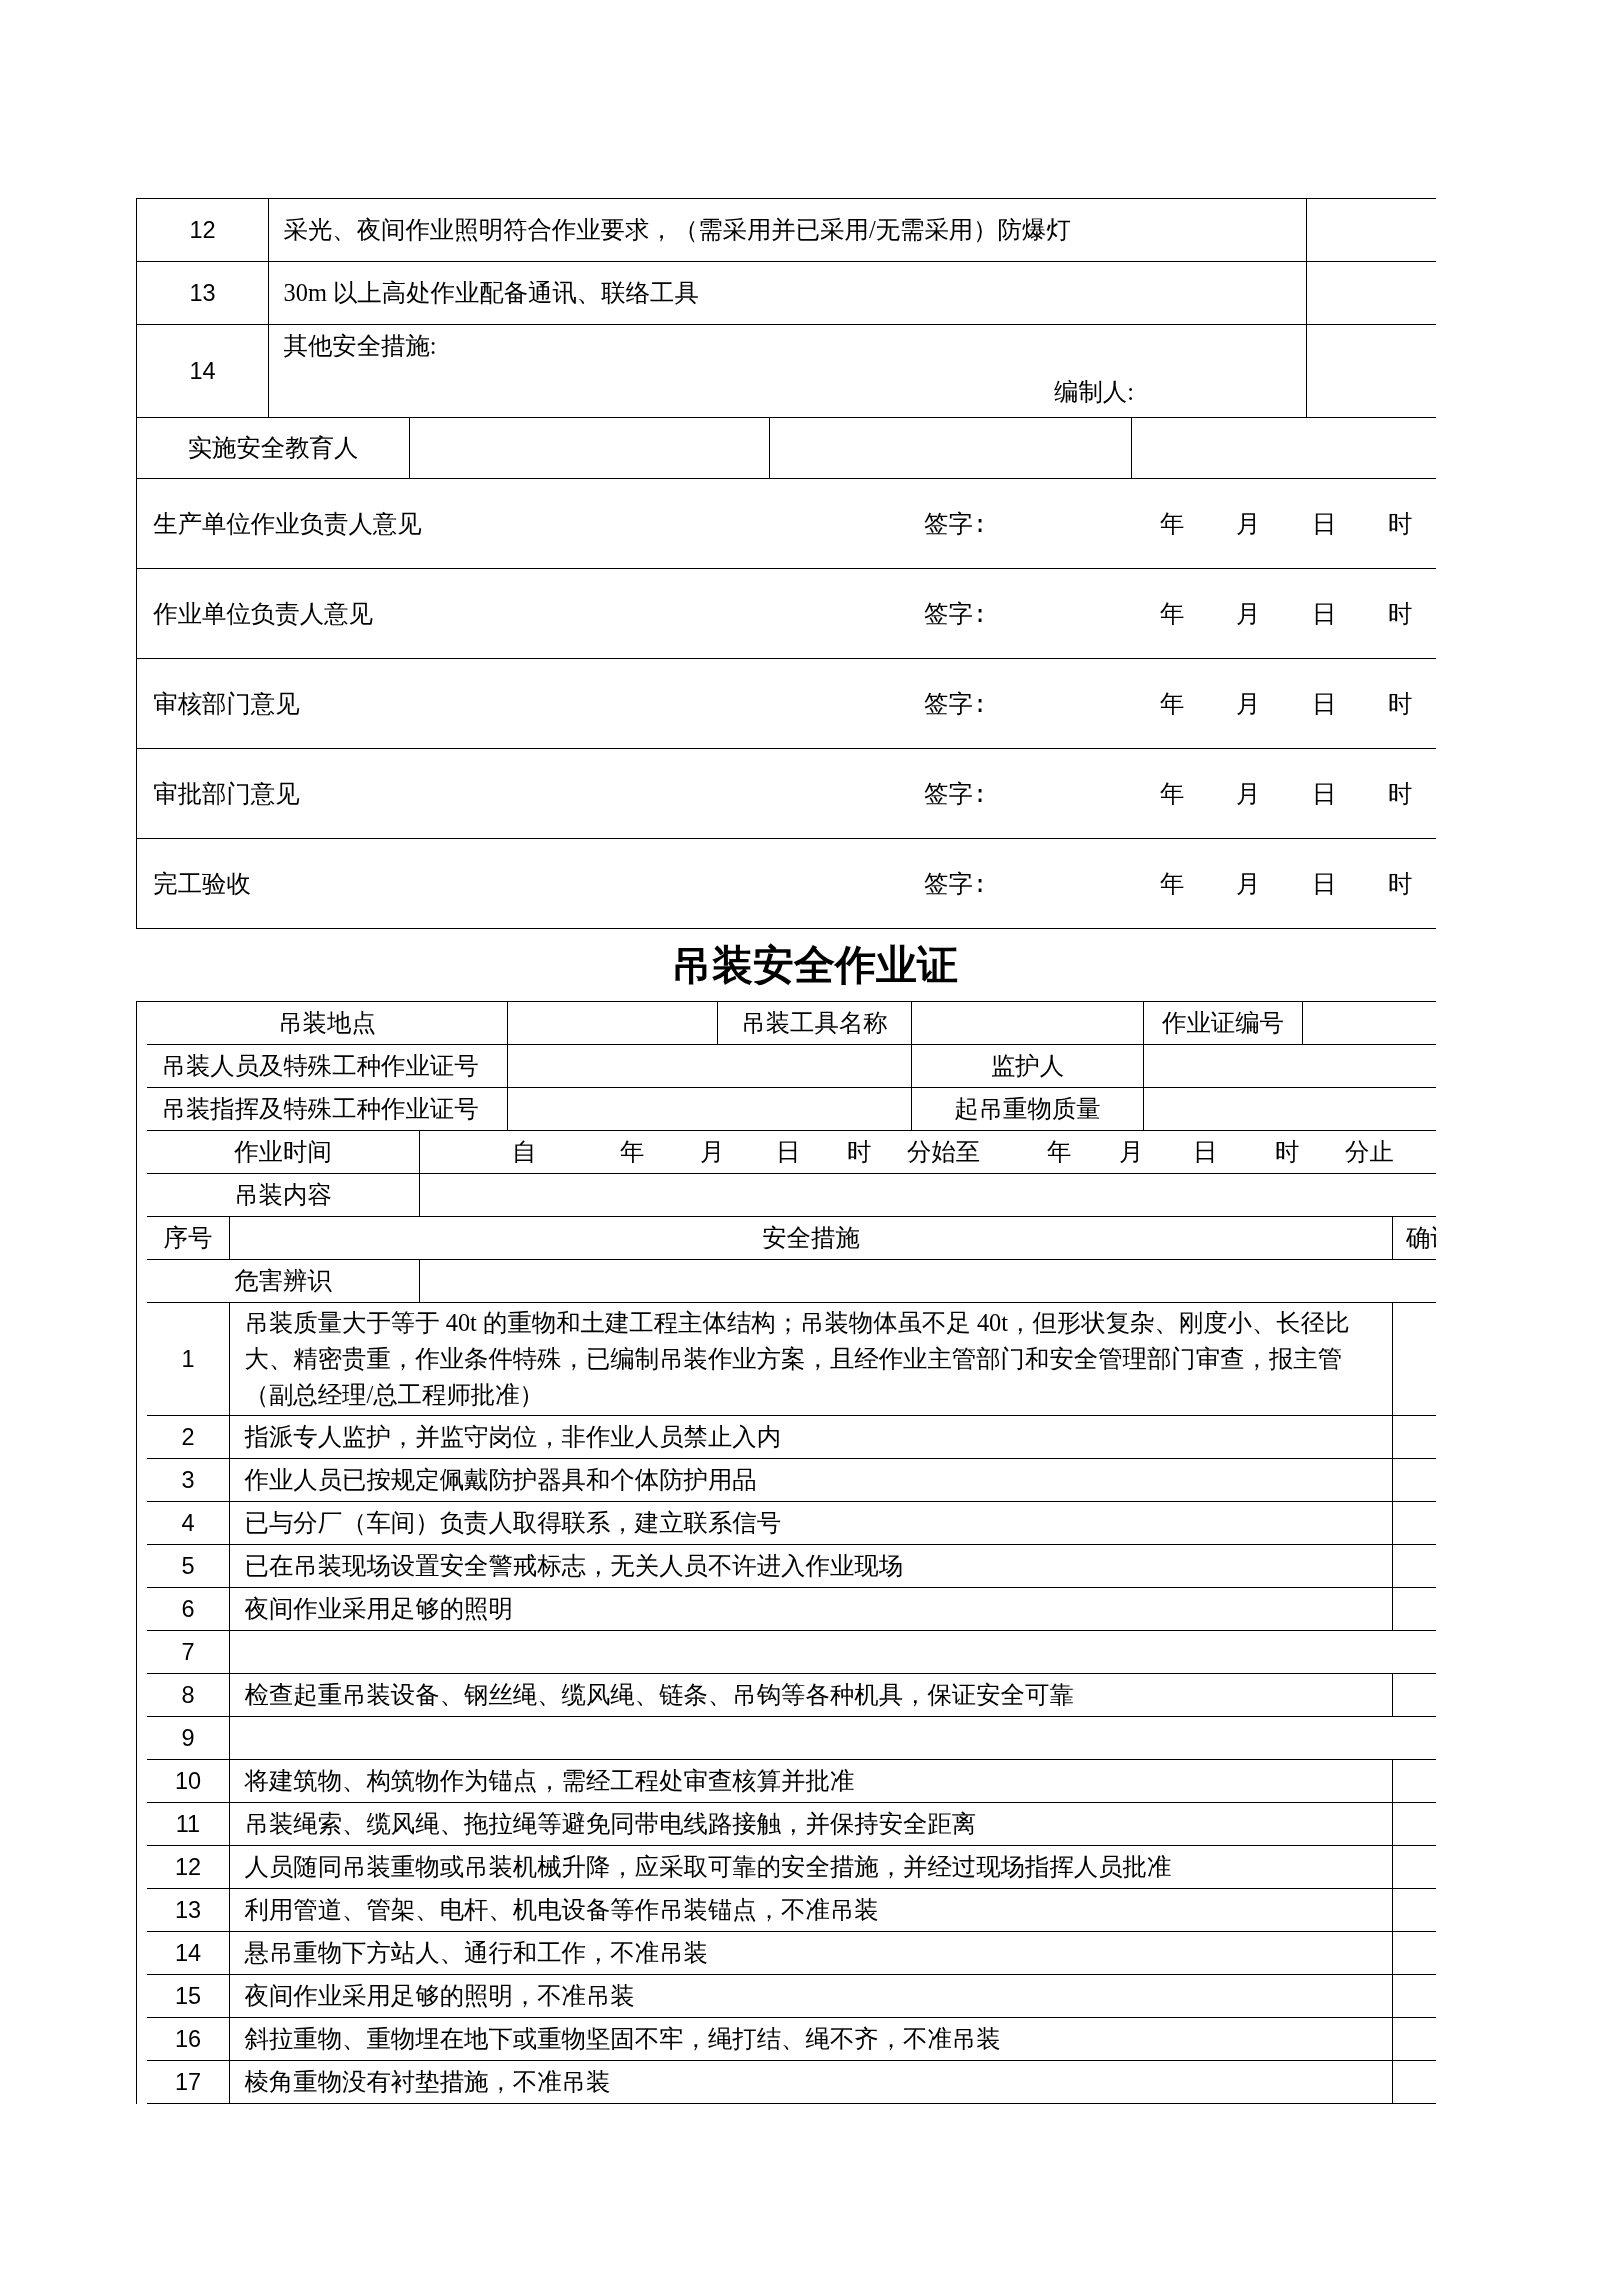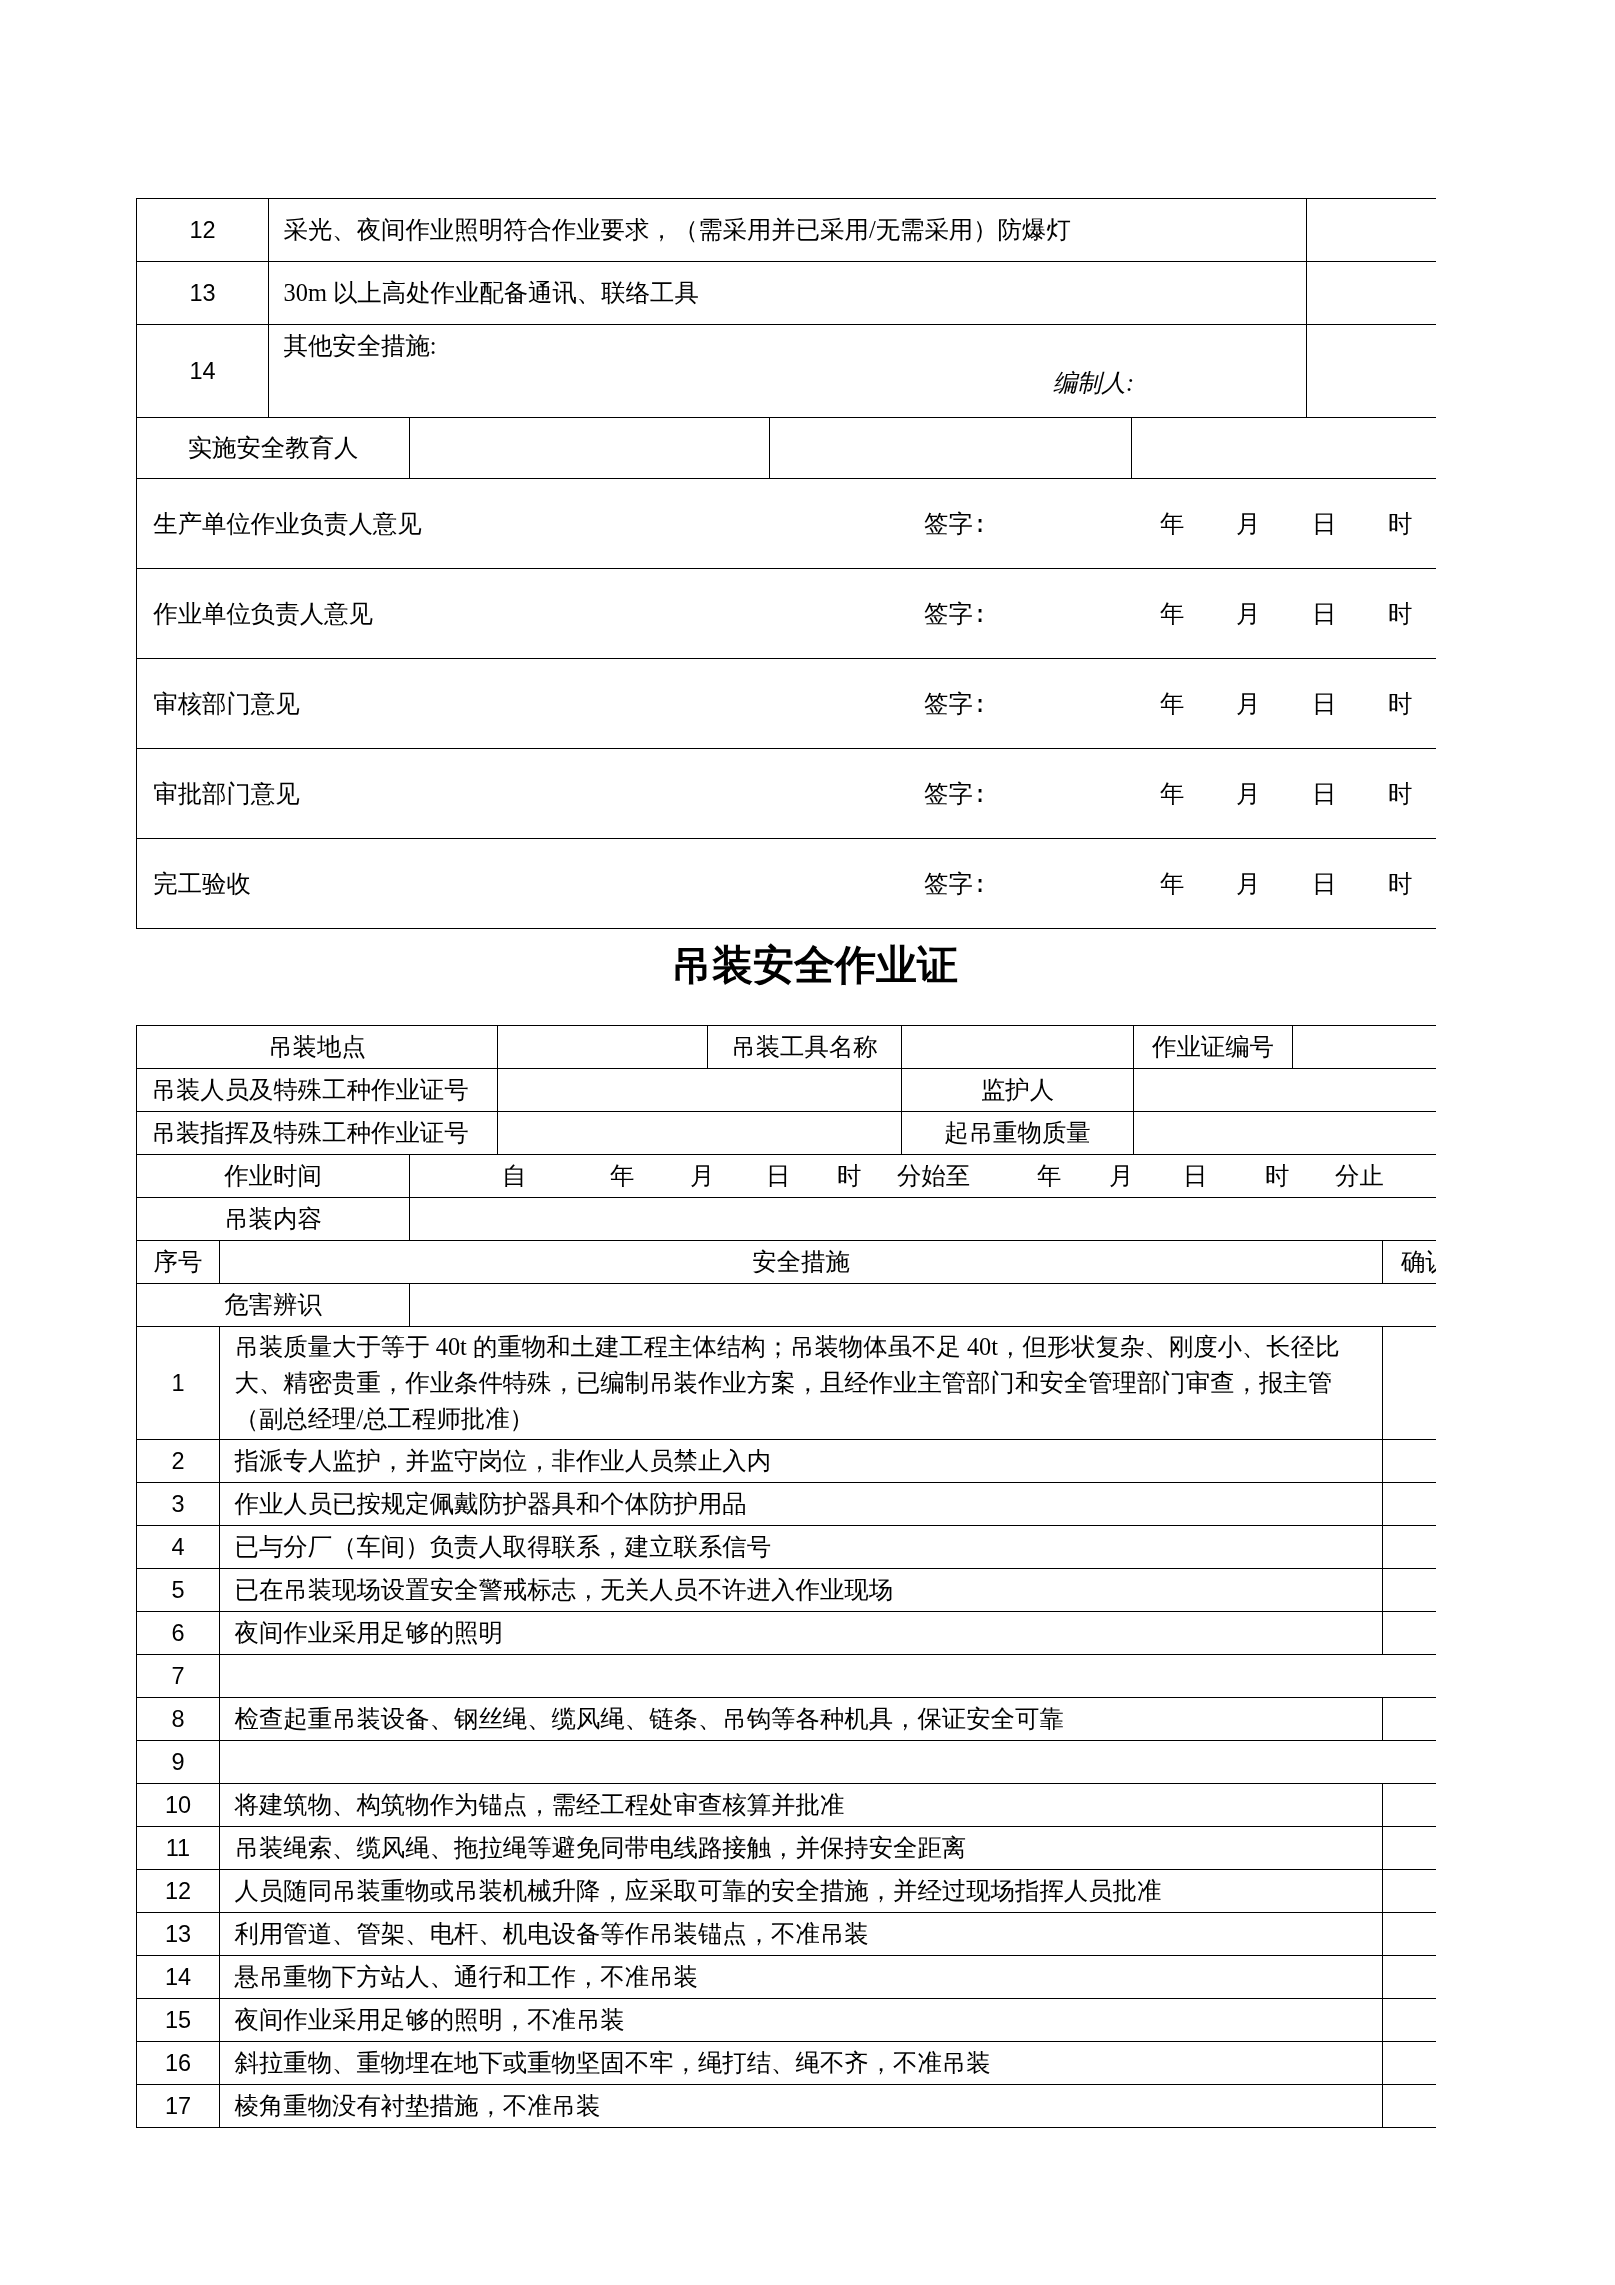--- a/index.html
+++ b/index.html
@@ -6,21 +6,21 @@
   body{
     width:1616px;height:2285px;background:#ffffff;color:#000;
     font-family:"Liberation Serif","DejaVu Serif",serif;
     font-size:24.4px;
   }
   .doc{position:relative;width:1436px;height:2285px;overflow:hidden;background:#fff;border-radius:10px;}
 
   .tbl{position:absolute;left:136px;width:1357px;box-sizing:border-box;
        border:1.8px solid #000;border-bottom:none;}
   .tbl1{top:198px;}
-  .tbl2{top:1025px;}
+  .tbl2{top:1001px;padding-left:10px;}
 
   .row{display:flex;border-bottom:1.8px solid #000;box-sizing:border-box;align-items:stretch;}
   .c{border-right:0.9px solid #000;box-sizing:border-box;display:flex;align-items:center;position:relative;overflow:hidden;}
   .c:last-child{border-right:none;font-family:Liberation Mono, monospace;}
   .center{justify-content:center;text-align:center;}
   .pad{padding-left:14.5px;padding-right:11px;}
 
   .h70{height:63px}.h103{height:93px}.h67{height:61px}
   .h100{height:90px}.h47{height:43px}
 
@@ -32,21 +32,21 @@
   .flex1{flex:1}
 
   .row-m{height:43px}
   .row-tall{height:113px}
   .row-tall .measure-text{line-height:36px;padding-top:1.8px;padding-bottom:1.8px;}
 
   .num{font-family:"Liberation Sans","DejaVu Sans",sans-serif;font-size:23.5px;}
 
   
   .other-measures{position:absolute;top:5.4px;left:14.5px;}
-  .editor-label{position:absolute;bottom:18px;right:172px;font-style:italic;}
+  .editor-label{position:absolute;bottom:9px;right:172px;}
 
   
   .oprow{position:relative;}
   .abs{position:absolute;top:50%;transform:translateY(-50%);white-space:nowrap;}
   .op-label{left:16.3px;}
   .sign{left:787px;}
   .du0{left:1023px}.du1{left:1099px}.du2{left:1175px}.du3{left:1251px}.du4{left:1311px}
 
   
   .ts{position:absolute;top:50%;transform:translateY(-50%);white-space:nowrap;}

